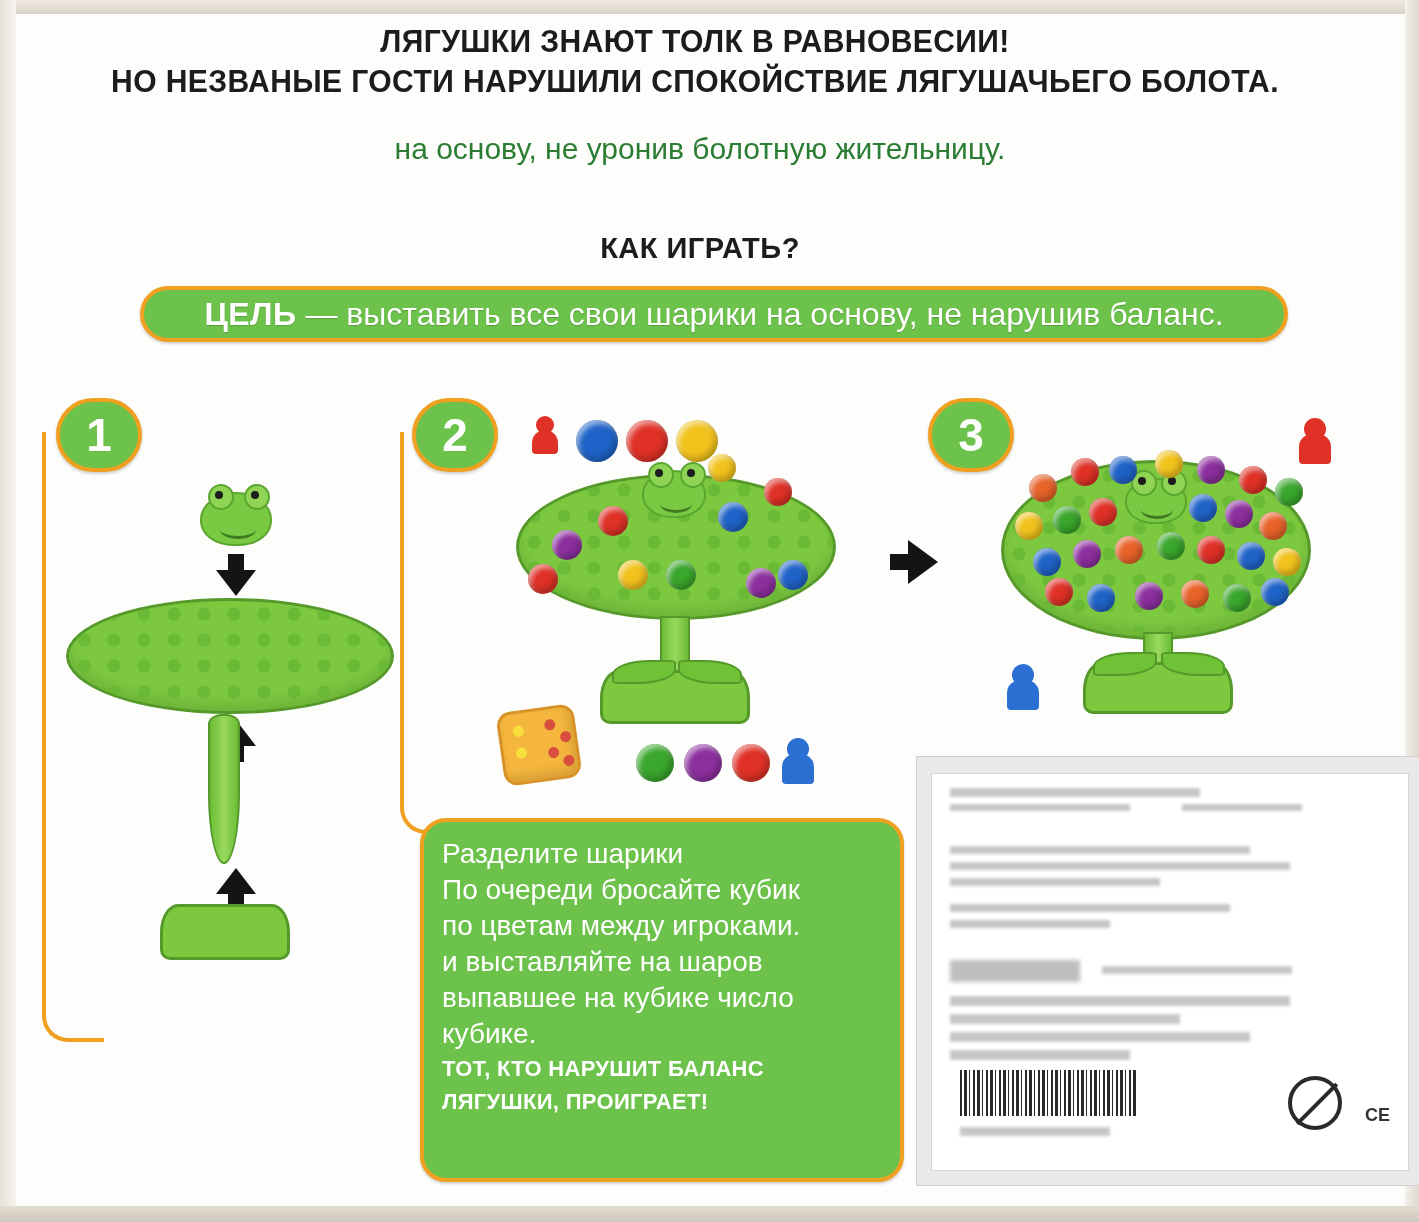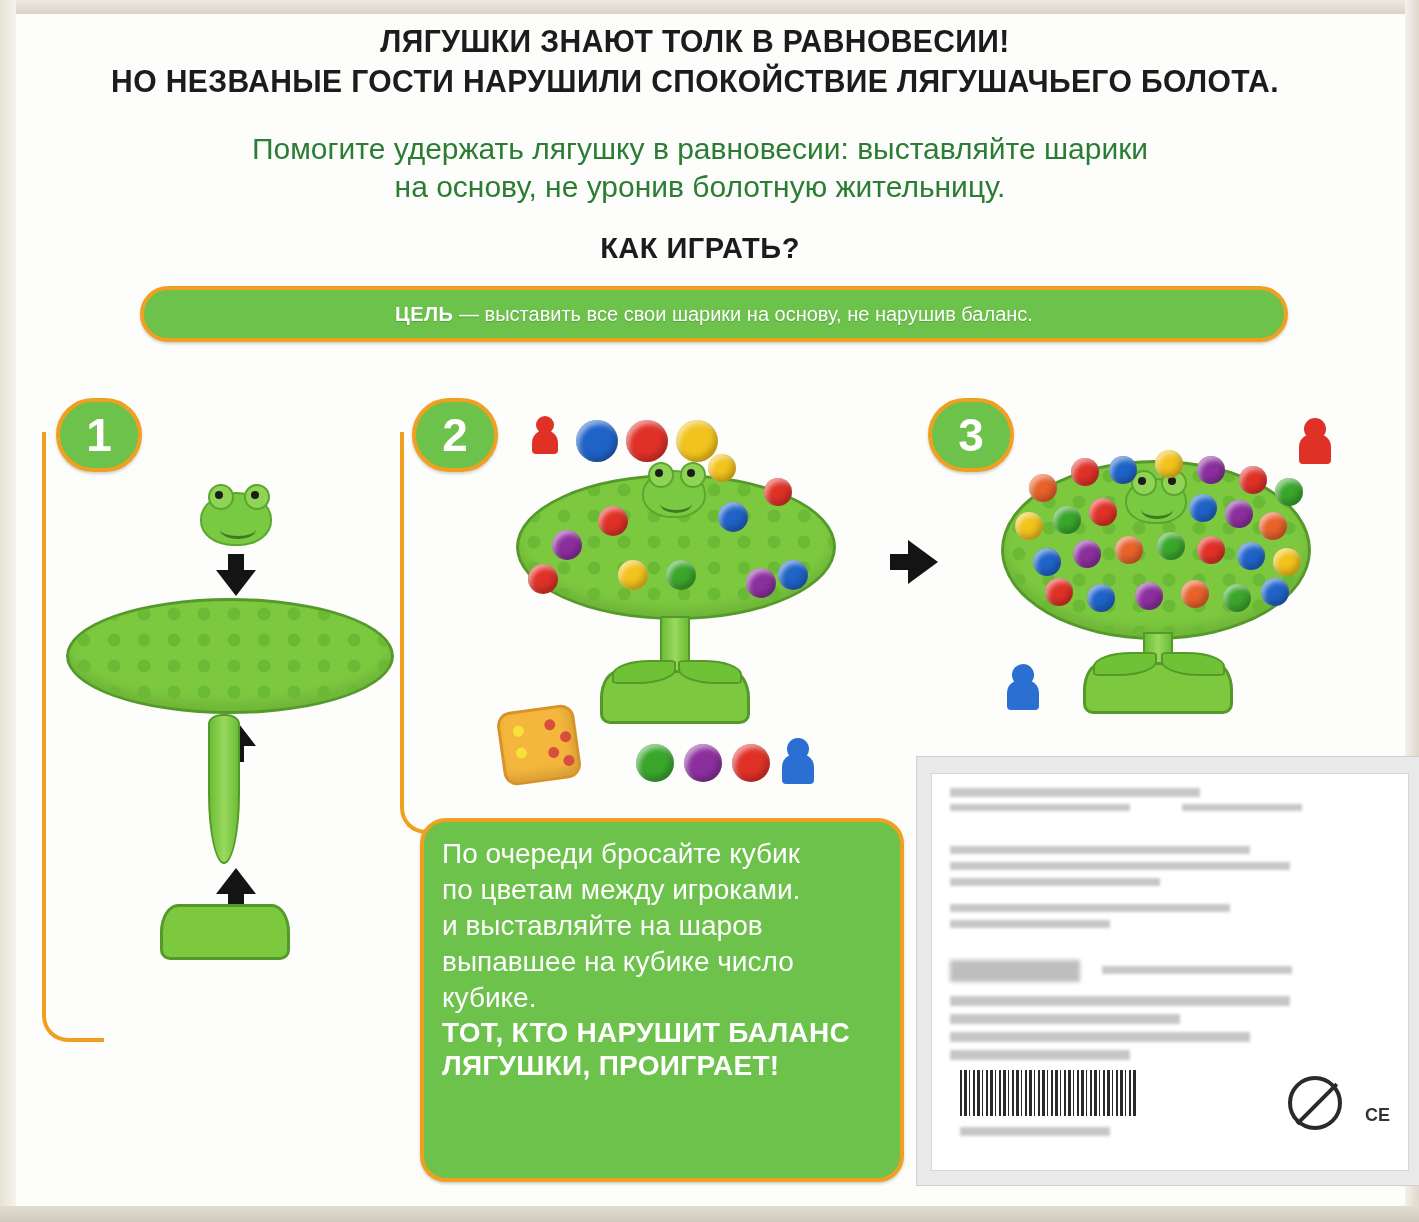--- a/index.html
+++ b/index.html
@@ -82,21 +82,21 @@
     background: #6cc24a;
     border: 4px solid #f0a021;
     box-sizing: border-box;
     box-shadow: 0 2px 3px rgba(0,0,0,0.18);
     display: flex;
     align-items: center;
     justify-content: center;
   }
   .goal-text {
     color: #ffffff;
-    font-size: 20px;
+    font-size: 32px;
     line-height: 30px;
     white-space: nowrap;
     text-shadow: 0 1px 1px rgba(0,0,0,0.18);
   }
   .goal-text b { font-weight: bold; letter-spacing: 0.5px; }
 
   
   .step-num {
     position: absolute;
     width: 86px; height: 74px;
@@ -142,21 +142,21 @@
     left: 56px; top: 1026px; width: 306px; height: 156px;
     padding: 14px 16px;
     font-size: 27px; line-height: 36px;
   }
   #cap2 {
     left: 420px; top: 818px; width: 484px; height: 364px;
     padding: 14px 18px;
     font-size: 28px; line-height: 36px;
   }
   #cap2 .bold-line {
-    font-weight: bold; font-size: 28px; line-height: 33px; letter-spacing: 0.3px;
+    font-weight: bold; font-size: 22px; line-height: 33px; letter-spacing: 0.3px;
   }
 
   
   .label-block {
     position: absolute;
     left: 916px; top: 756px;
     width: 508px; height: 430px;
     background: #e9e9e9;
     border: 1px solid #cfcfcf;
     box-sizing: border-box;
@@ -342,21 +342,20 @@
   <div class="edge-bottom"></div>
 
   <div class="sheet"></div>
 
   <div class="headline">
     <span class="l1">ЛЯГУШКИ ЗНАЮТ ТОЛК В РАВНОВЕСИИ!</span>
     <span class="l2">НО НЕЗВАНЫЕ ГОСТИ НАРУШИЛИ СПОКОЙСТВИЕ ЛЯГУШАЧЬЕГО БОЛОТА.</span>
   </div>
 
   <div class="subhead">
-    <div>Помогите удержать лягушку в равновесии: выставляйте шарики</div>
     <div>на основу, не уронив болотную жительницу.</div>
   </div>
 
   <div class="howto">КАК ИГРАТЬ?</div>
 
   <div class="goal-banner">
     <div class="goal-text">
       <b>ЦЕЛЬ</b><span> — выставить все свои шарики на основу, не нарушив баланс.</span>
     </div>
   </div>
@@ -507,20 +506,21 @@
     <div class="leaf" style="left:176px; top:240px; width:64px; height:24px; transform: scaleX(-1);"></div>
 
     <div class="pawn" style="left:22px; top:252px; width:32px; height:46px;">
       <div class="head" style="background:#2a6fd1; width:22px; height:22px; left:5px;"></div>
       <div class="body" style="background:#2a6fd1; width:32px; height:30px; top:16px;"></div>
     </div>
   </div>
 
 
   <div class="caption-box" id="cap2">
+    <div>Разделите шарики</div>
     <div>По очереди бросайте кубик</div>
     <div>по цветам между игроками.</div>
     <div>и выставляйте на шаров</div>
     <div>выпавшее на кубике число</div>
     <div>кубике.</div>
     <div class="bold-line">ТОТ, КТО НАРУШИТ БАЛАНС</div>
     <div class="bold-line">ЛЯГУШКИ, ПРОИГРАЕТ!</div>
   </div>
 
   <div class="label-block">

